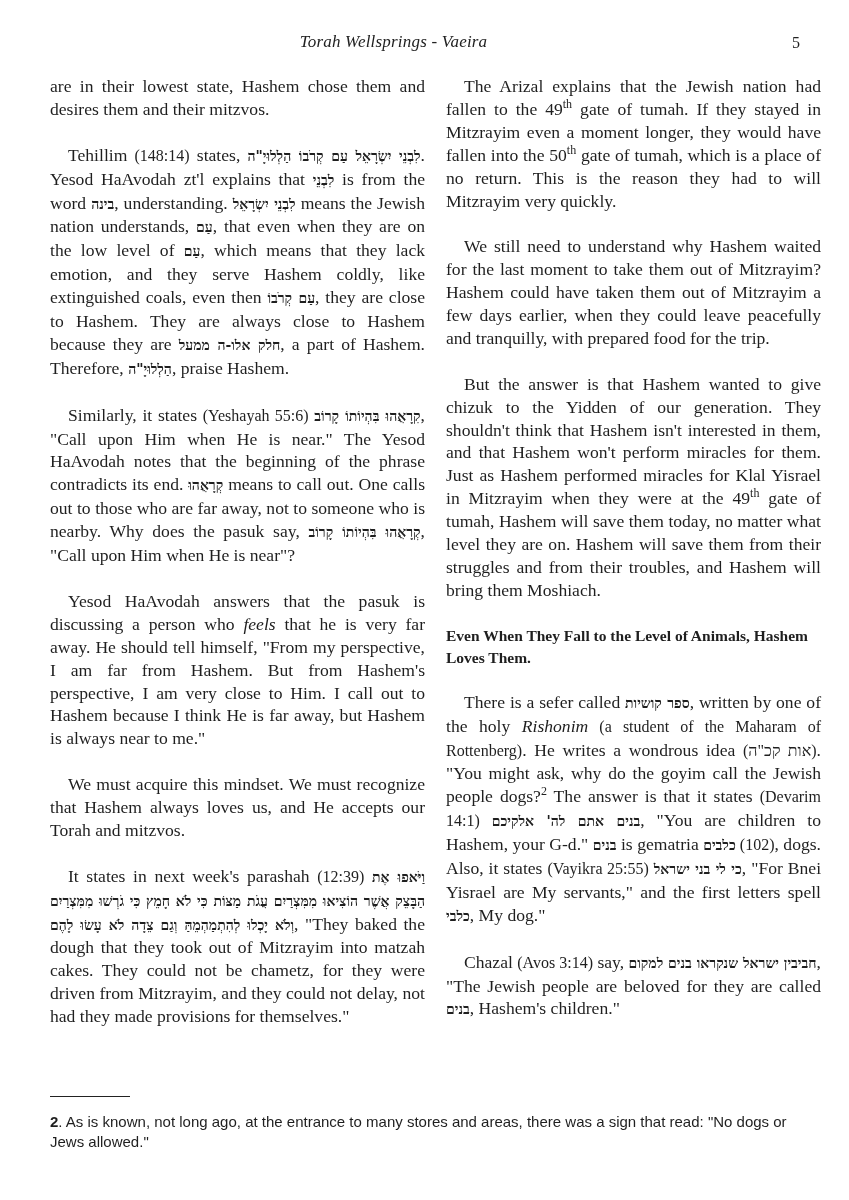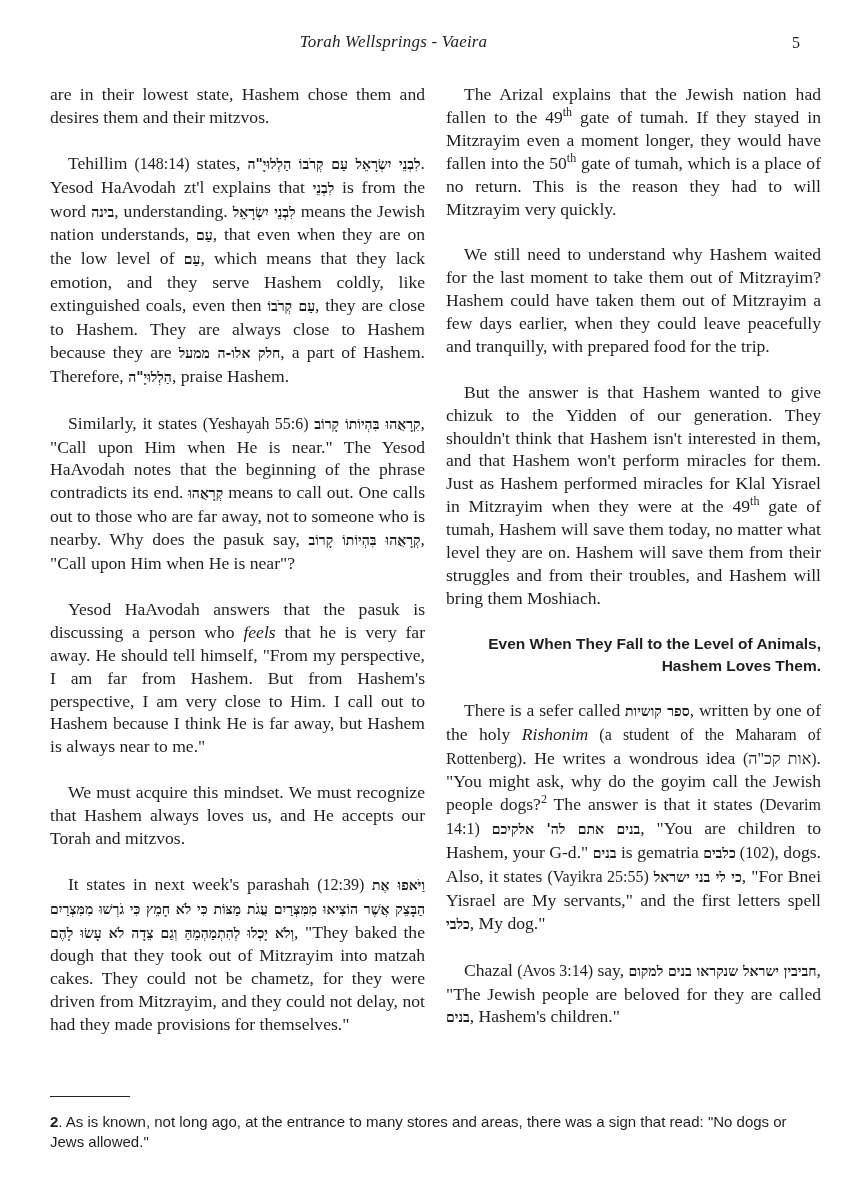--- a/index.html
+++ b/index.html
@@ -1,29 +1,29 @@
 <!DOCTYPE html>
 <html><head>
 <meta charset="utf-8">
 <style>
   html, body { margin: 0; padding: 0; background: #ffffff; }
   body { width: 849px; height: 1200px; position: relative; overflow: hidden;
          font-family: "Liberation Serif", "DejaVu Serif", serif; color: #1f1f1f; }
   .header-title { position: absolute; top: 32px; left: 0; width: 787px; text-align: center;
          font-style: italic; font-size: 17px; color: #222; letter-spacing: 0.2px; }
   .page-number { position: absolute; top: 34px; left: 792px; font-size: 16px; color: #222; }
-  .col { position: absolute; top: 75px; width: 375px; font-size: 17.6px; line-height: 22.9px; margin-top: 8px; }
+  .col { position: absolute; top: 75px; width: 375px; font-size: 17.6px; line-height: 22.9px; }
   .col-left { left: 50px; }
   .col-right { left: 446px; }
   .col p { margin: 0 0 22.9px 0; text-align: justify; text-indent: 18px; }
   .col p.noindent { text-indent: 0; }
   .ref { font-size: 16px; }
   .heb { font-family: "DejaVu Serif", "Liberation Serif", serif; font-size: 14px; font-weight: bold; }
   sup { font-size: 12px; line-height: 0; }
-  .section-heading { font-family: Liberation Sans, sans-serif; font-weight: bold; text-align: right;
+  .section-heading { font-family: Liberation Serif, serif; font-weight: bold; text-align: left;
          font-size: 15.5px; line-height: 22px; margin: 14px 0 22px 0; }
   .footnote-rule { position: absolute; top: 1096px; left: 50px; width: 80px; border-top: 1.6px solid #222; }
   .footnote { position: absolute; top: 1112px; left: 50px; width: 760px; font-size: 15px; line-height: 20px;
          font-family: Liberation Sans, sans-serif; }
   .footnote b { font-weight: bold; }
 </style>
 </head>
 <body>
 
 <div>

